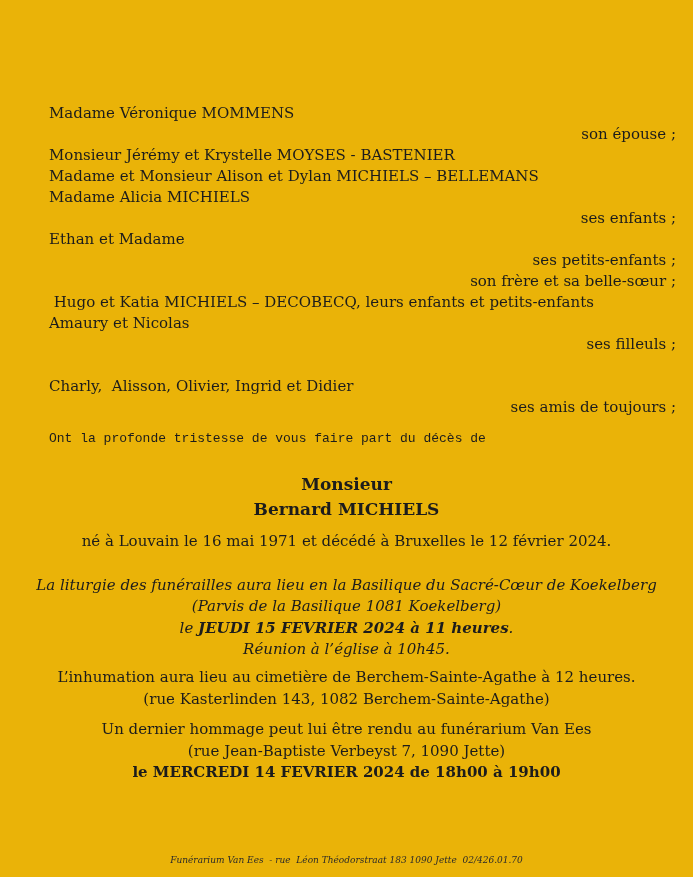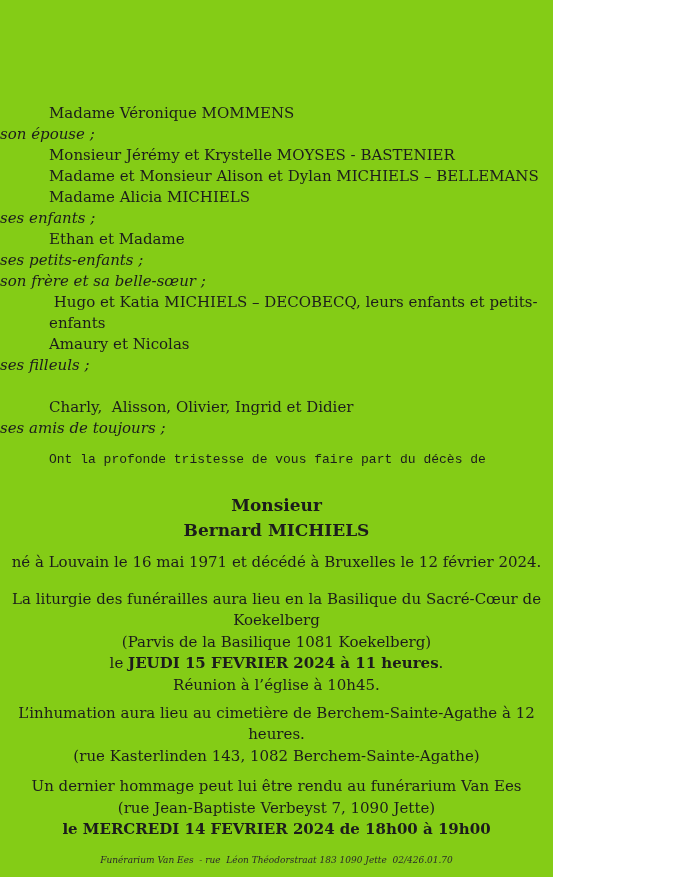--- a/index.html
+++ b/index.html
@@ -9,37 +9,37 @@
   }
   body {
     width: 693px;
     height: 877px;
     overflow: hidden;
     font-family: "DejaVu Serif", "Liberation Serif", serif;
     color: #1c1c1c;
   }
   .page {
     position: relative;
-    width: 553px;
+    width: 693px;
     height: 877px;
-    background: #84cc16;
+    background: #eab308;
   }
   .family {
     padding-top: 103px;
     font-size: 15px;
   }
   .f-line { line-height: 21px; min-height: 21px; }
   .f-name {
     margin-left: 49px;
     margin-right: 10px;
     white-space: pre-wrap;
   }
   .f-rel {
+    text-align: right;
     margin-right: 17px;
-    font-style: italic;
   }
   .f-blank { height: 21px; }
   .announce {
     margin: 10px 10px 0 49px;
     font-size: 13px;
     line-height: 21px;
     font-family: Liberation Mono, monospace;
   }
   .title-block {
     margin-top: 23px;
@@ -52,21 +52,21 @@
     margin-top: 9px;
     text-align: center;
     font-size: 15px;
     line-height: 21.5px;
   }
   .block {
     text-align: center;
     font-size: 15px;
     line-height: 21.5px;
   }
-  .liturgy { margin-top: 15px; }
+  .liturgy { margin-top: 22px; font-style: italic; }
   .burial  { margin-top: 6.5px; }
   .tribute { margin-top: 9px; }
   .bold { font-weight: bold; }
   .footer {
     position: absolute;
     left: 0;
     right: 0;
     top: 855px;
     text-align: center;
     font-size: 9px;

